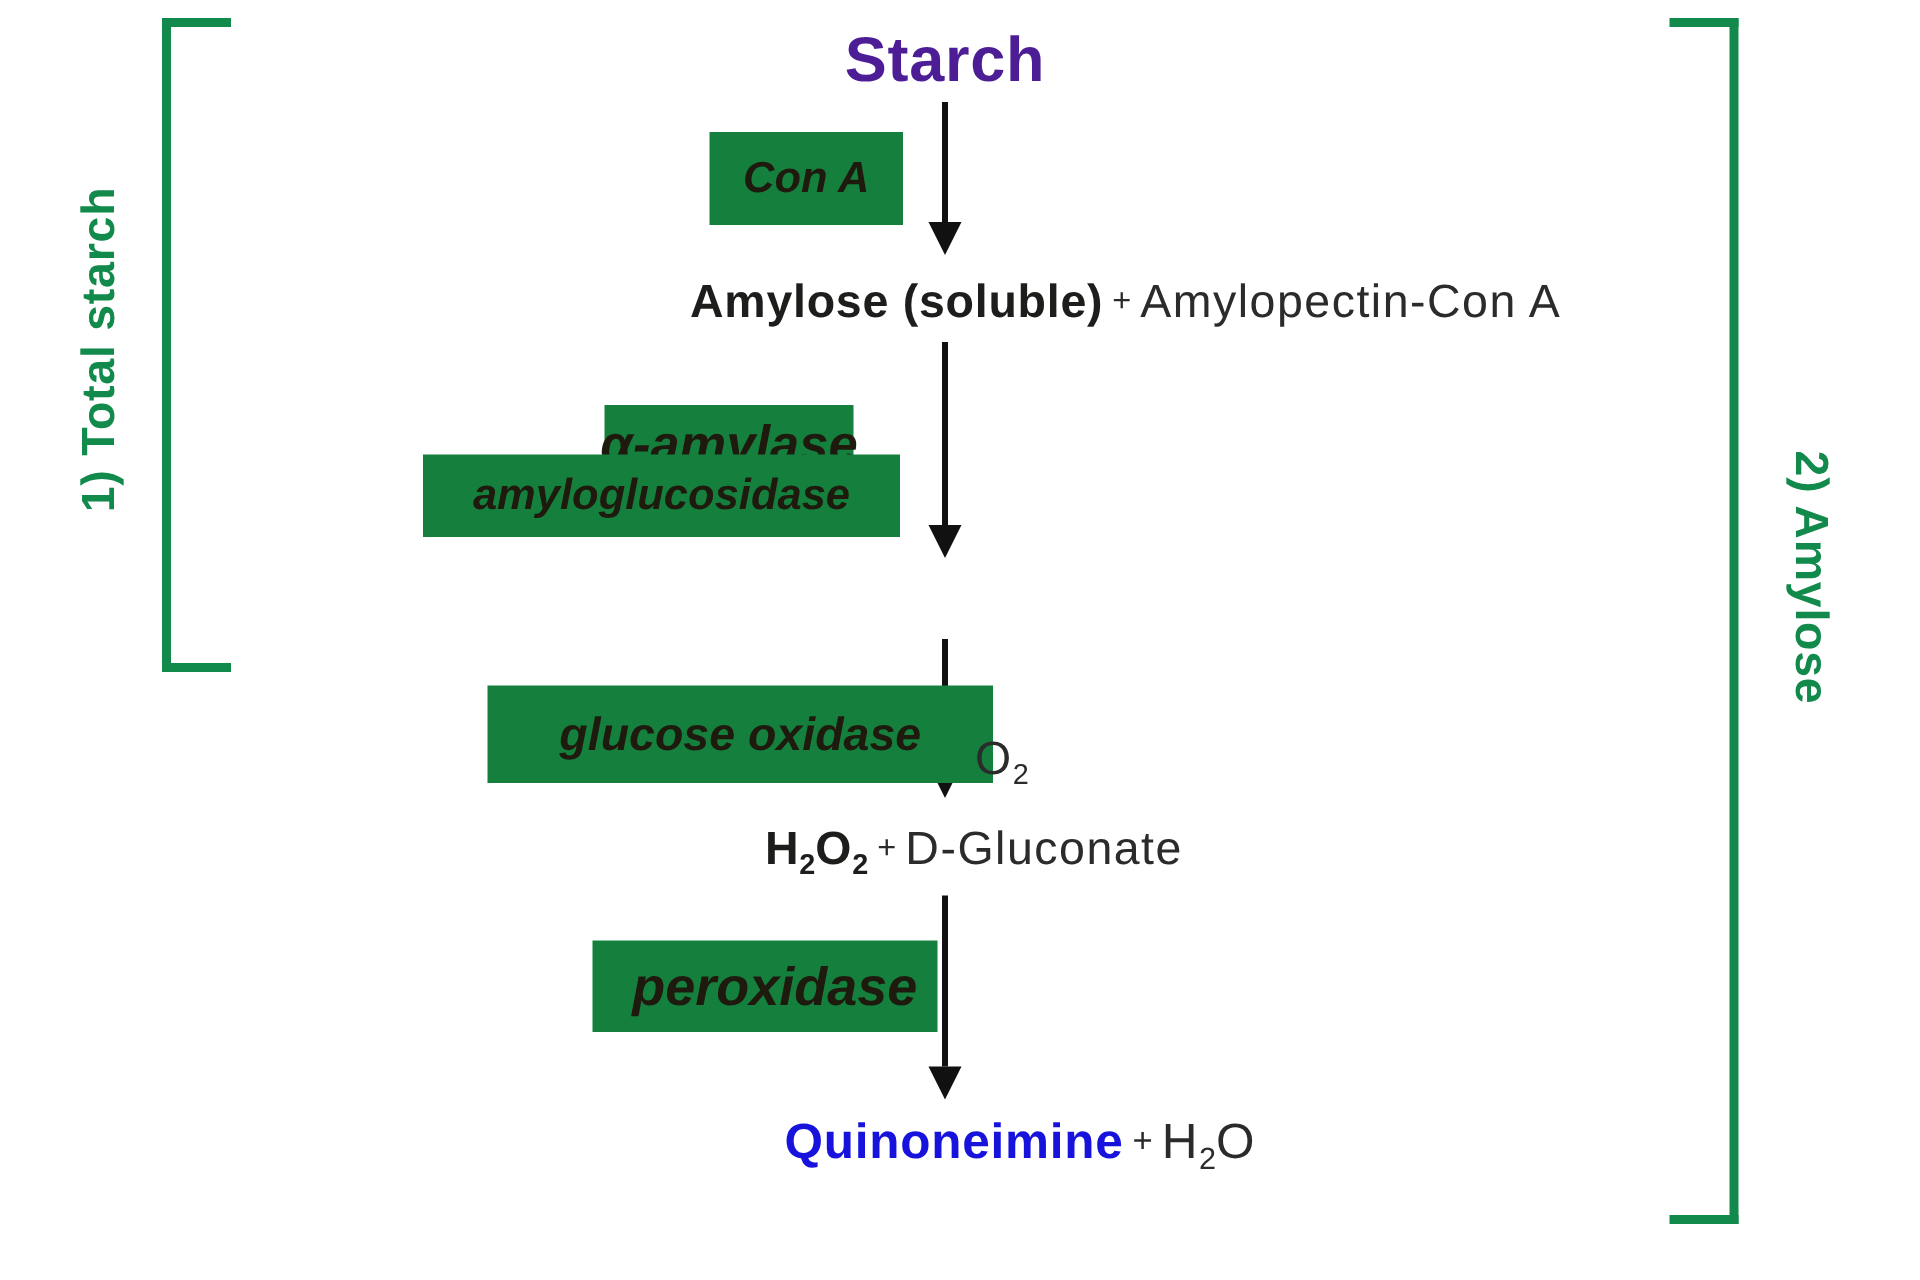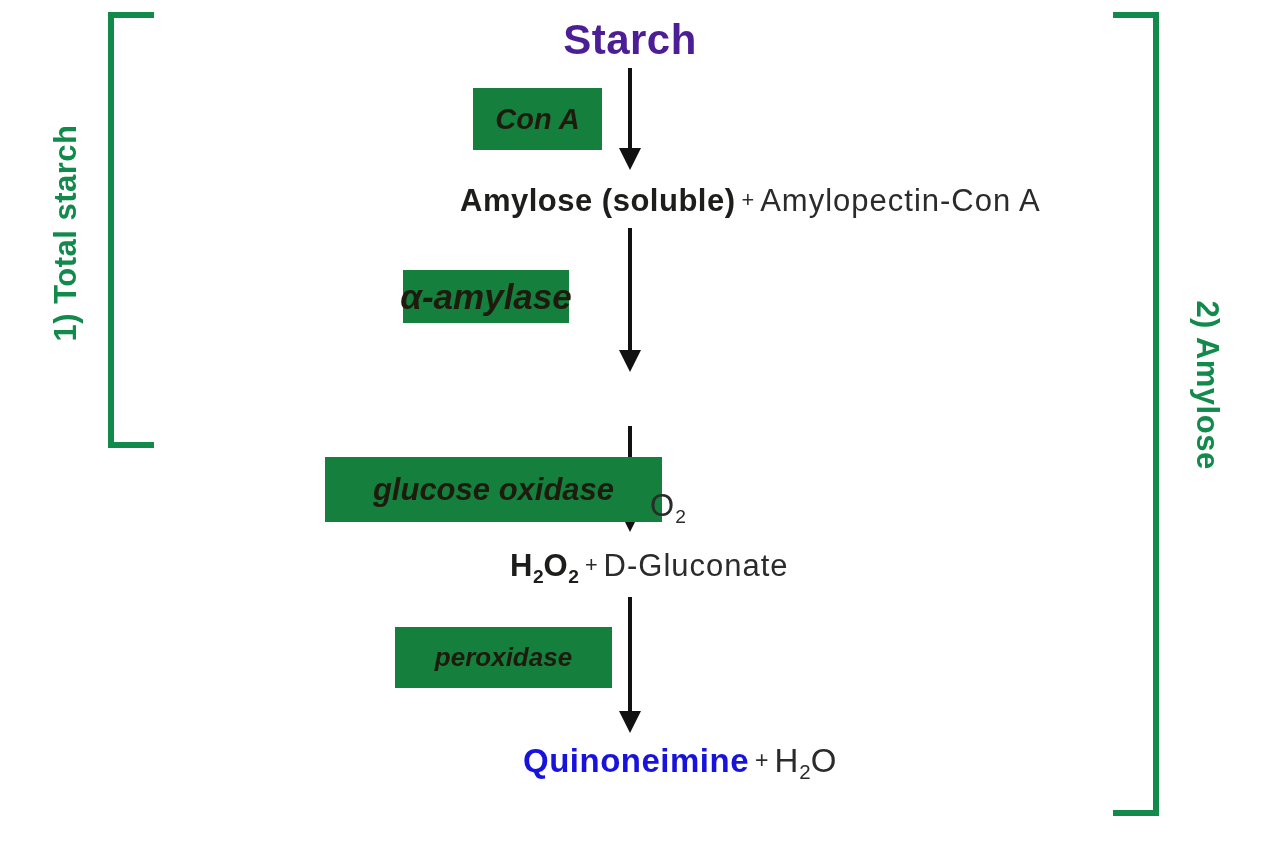--- a/index.html
+++ b/index.html
@@ -28,21 +28,21 @@
   .a2{left:619px;top:228px;height:144px;}
   .a3{left:619px;top:426px;height:106px;}
   .a4{left:619px;top:597px;height:136px;}
   
   .box{position:absolute;background:#15803d;color:#1f1a0e;font-style:italic;font-weight:600;
     display:flex;align-items:center;justify-content:center;white-space:nowrap;}
   .box-cona{left:473px;top:88px;width:129px;height:62px;font-size:29px;}
   .box-aamylase{left:403px;top:242px;width:166px;height:53px;font-size:35px;margin-top:28px;}
   .box-amylo{left:282px;top:303px;width:318px;height:55px;font-size:29px;}
   .box-gox{left:325px;top:457px;width:337px;height:65px;font-size:31px;}
-  .box-perox{left:395px;top:627px;width:217px;height:61px;font-size:26px;}
+  .box-perox{left:395px;top:627px;width:217px;height:61px;font-size:36px;padding-left:13px;}
   
   .row{position:absolute;white-space:nowrap;font-size:31px;}
   .bold{font-weight:700;letter-spacing:0.5px;}
   .light{font-weight:400;color:#2b2b2b;letter-spacing:1px;}
   .plus{font-weight:400;font-size:0.7em;color:#2b2b2b;position:relative;top:-0.18em;padding:0 6px;}
   sub{font-size:0.62em;line-height:0;vertical-align:-0.35em;letter-spacing:0;}
   .row-amylose{left:460px;top:183px;}
   .row-precip{left:882px;top:236px;}
   .row-dglucose{left:538px;top:385px;font-size:33px;}
   .row-o2{left:650px;top:468px;margin-top:20px;}
@@ -76,20 +76,21 @@
       <span class="shaft"></span>
       <span class="head"></span>
     </div>
   <div class="arrow a4">
       <span class="shaft"></span>
       <span class="head"></span>
     </div>
 
   <div class="box box-cona">Con A</div>
   <div class="box box-aamylase">α-amylase</div>
+  <div class="box box-amylo">amyloglucosidase</div>
   <div class="box box-gox">glucose oxidase</div>
   <div class="box box-perox">peroxidase</div>
 
   <div class="row row-amylose">
     <span class="bold">Amylose (soluble)</span><span class="plus">+</span><span class="light">Amylopectin-Con A</span>
   </div>
 
 
   <div class="row row-o2 light"><span>O</span><sub>2</sub></div>
   <div class="row row-h2o2">

